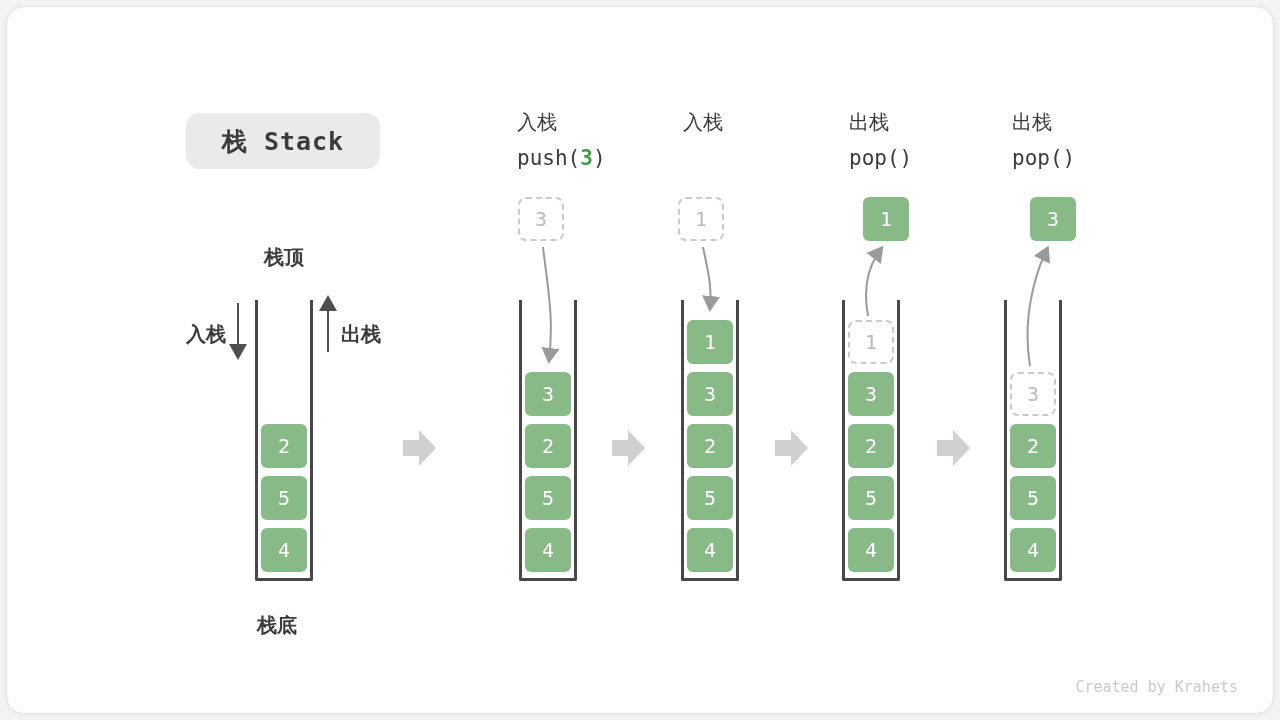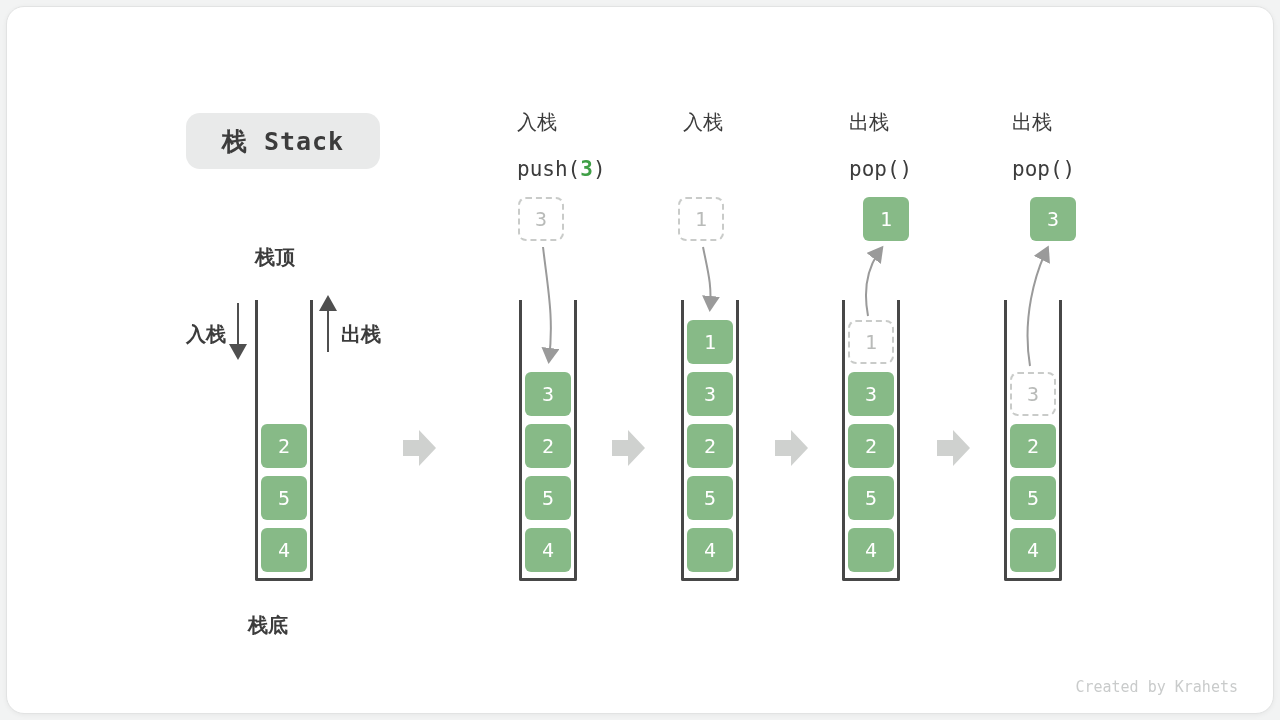--- a/index.html
+++ b/index.html
@@ -9,41 +9,41 @@
   .card { position:absolute; left:6px; top:6px; width:1268px; height:708px;
           background:#ffffff; border:1px solid #e2e3e3; border-radius:18px;
           box-shadow:0 1px 5px rgba(0,0,0,.05); }
 
   .title-box { position:absolute; left:186px; top:113px; width:194px; height:56px;
                background:#e9eaea; border-radius:14px; display:flex; align-items:center;
                justify-content:center; font-family:"DejaVu Sans Mono","Liberation Mono",monospace;
                font-size:25px; font-weight:bold; color:#3c3c3c; letter-spacing:1px; }
 
   .side-label { position:absolute; color:#3c3c3c; font-weight:bold; font-size:20px; }
-  .centered58 { width:58px; text-align:left; }
+  .centered58 { width:58px; text-align:center; }
 
   .stack { position:absolute; top:300px; width:58px; height:281px;
            border:3px solid #474747; border-top:none; background:#ffffff;
            border-radius:0 0 2px 2px; }
   .cell { position:absolute; left:50%; transform:translateX(-50%);
           width:46px; height:44px; border-radius:6px; background:#87ba87; color:#ffffff;
           font-family:"DejaVu Sans Mono","Liberation Mono",monospace; font-size:20px;
           display:flex; align-items:center; justify-content:center; }
   .cell.ghost { background:#ffffff; border:2.5px dashed #c9cbc9; color:#b9bbb9; border-radius:8px; }
   .slot0{bottom:6px} .slot1{bottom:58px} .slot2{bottom:110px} .slot3{bottom:162px} .slot4{bottom:214px}
 
   .float-box { position:absolute; top:197px; width:46px; height:44px;
                display:flex; align-items:center; justify-content:center;
                font-family:"DejaVu Sans Mono","Liberation Mono",monospace; font-size:20px; }
   .float-box.ghost { border:2.5px dashed #c9cbc9; color:#b9bbb9; background:#ffffff; border-radius:8px; }
   .float-box.solid { background:#87ba87; color:#ffffff; border-radius:6px; }
 
   .op-header { position:absolute; top:109px; width:170px; color:#3c3c3c; }
   .op-action { font-size:20px; font-weight:500; }
-  .op-code   { margin-top:21px; font-family:"DejaVu Sans Mono","Liberation Mono",monospace; font-size:21px; }
+  .op-code   { margin-top:10px; font-family:"DejaVu Sans Mono","Liberation Mono",monospace; font-size:21px; }
   .op-code .arg { color:#3f9f46; font-weight:bold; }
 
   .watermark { position:absolute; right:42px; bottom:24px;
                font-family:"DejaVu Sans Mono","Liberation Mono",monospace;
                font-size:15px; color:#c9cbcb;margin-top:32px; }
 
   svg.overlay { position:absolute; left:0; top:0; width:1280px; height:720px; pointer-events:none; }
 </style>
 </head>
 <body>

